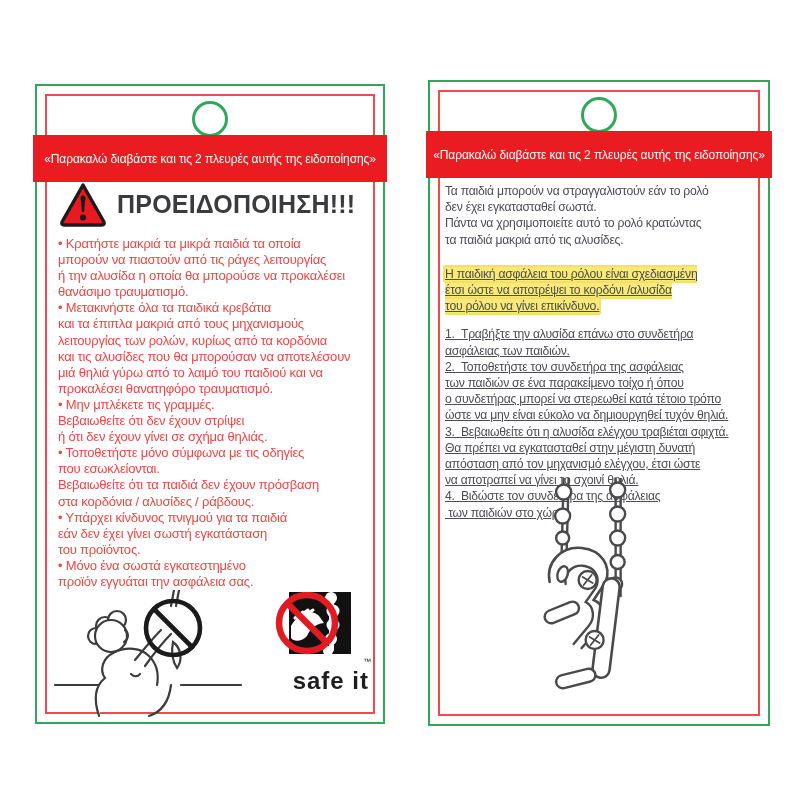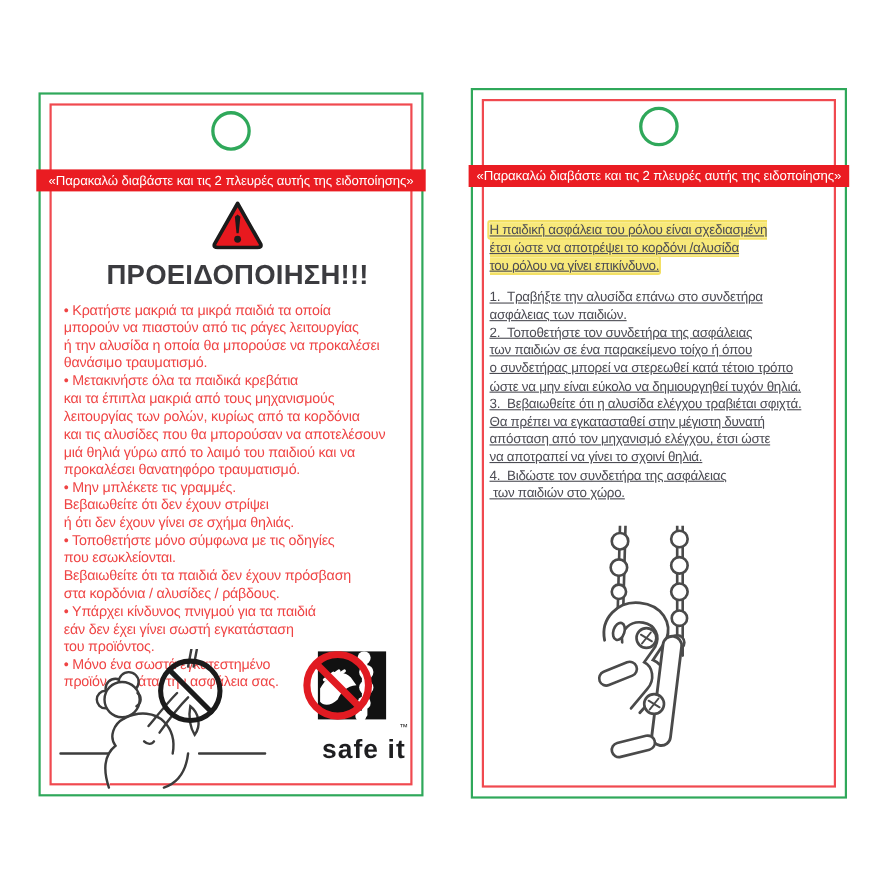--- a/index.html
+++ b/index.html
@@ -10,27 +10,27 @@
   .tag{position:absolute;background:#fff;border:2px solid #2fa85a;}
   .tag-left{left:35px;top:84px;width:346px;height:636px;}
   .tag-right{left:428px;top:80px;width:338px;height:642px;}
   .inner-frame{position:absolute;inset:8px;border:2px solid #f0494f;pointer-events:none;}
   .hole{
     position:absolute;top:15px;left:50%;transform:translateX(-50%);
     width:30px;height:30px;border:3px solid #2fa85a;border-radius:50%;
     background:#fff;z-index:2;
   }
   .banner{
-    position:absolute;top:68px;left:-4px;right:-4px;height:20px;z-index:3;
+    position:absolute;top:49px;left:-4px;right:-4px;height:47px;z-index:3;
     background:#ea1c22;color:#ffffff;display:flex;align-items:center;justify-content:center;
     font-size:12px;letter-spacing:-0.1px;white-space:nowrap;
   }
   
   .content-left{position:absolute;left:21px;right:9px;top:95px;color:#4c4c54;}
-  .warn-head{display:flex;align-items:center;gap:9px;flex-direction:column;}
+  .warn-head{display:flex;align-items:center;gap:9px;}
   .warn-title{font-size:25px;font-weight:bold;color:#3b3b3f;letter-spacing:0.2px;white-space:nowrap;}
   .body-text{
     margin-top:9px;font-size:13px;line-height:16.1px;letter-spacing:-0.2px;
     white-space:pre-line;color:#ef4444;
   }
   .fig-left-row{position:absolute;left:16px;right:14px;top:504px;height:128px;}
   .child-fig{position:absolute;left:0;top:0;}
   .mis-logo{position:absolute;right:0;top:2px;width:128px;text-align:right;}
   .mis-logo .mark{position:relative;display:inline-block;width:120px;height:72px;}
   .mis-tm{position:absolute;right:-2px;bottom:-2px;font-size:8px;color:#222;}
@@ -146,20 +146,24 @@
     </span>
   </div>
 </div>
 
 <div class="tag tag-right">
   <div class="inner-frame"></div>
   <div class="hole"></div>
   <div class="banner">«Παρακαλώ διαβάστε και τις 2 πλευρές αυτής της ειδοποίησης»</div>
 
   <div class="content-right">
+    <div class="pre">Τα παιδιά μπορούν να στραγγαλιστούν εάν το ρολό
+δεν έχει εγκατασταθεί σωστά.
+Πάντα να χρησιμοποιείτε αυτό το ρολό κρατώντας
+τα παιδιά μακριά από τις αλυσίδες.</div>
     <div class="pre" style="margin-top:18px;"><span class="hl">Η παιδική ασφάλεια του ρόλου είναι σχεδιασμένη
 έτσι ώστε να αποτρέψει το κορδόνι /αλυσίδα
 του ρόλου να γίνει επικίνδυνο.</span></div>
     <div class="pre" style="margin-top:12px;text-decoration:underline;">1.&nbsp;&nbsp;Τραβήξτε την αλυσίδα επάνω στο συνδετήρα
 ασφάλειας των παιδιών.
 2.&nbsp;&nbsp;Τοποθετήστε τον συνδετήρα της ασφάλειας
 των παιδιών σε ένα παρακείμενο τοίχο ή όπου
 ο συνδετήρας μπορεί να στερεωθεί κατά τέτοιο τρόπο
 ώστε να μην είναι εύκολο να δημιουργηθεί τυχόν θηλιά.
 3.&nbsp;&nbsp;Βεβαιωθείτε ότι η αλυσίδα ελέγχου τραβιέται σφιχτά.

